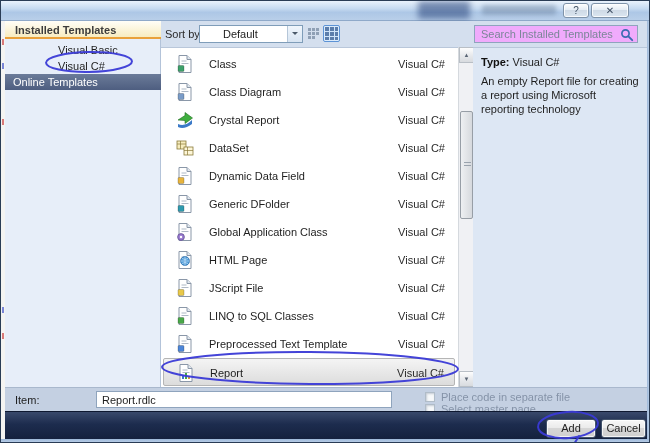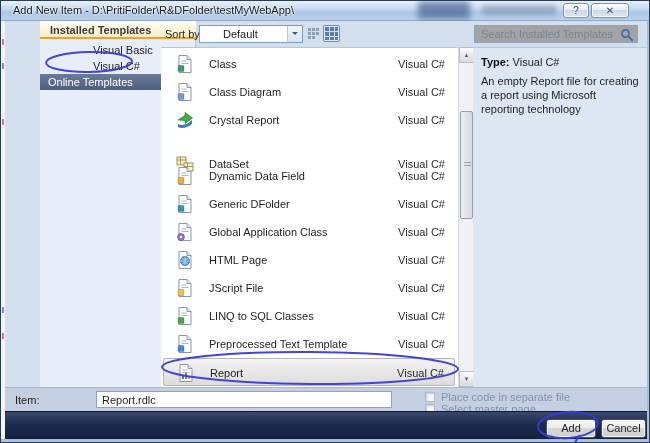--- a/index.html
+++ b/index.html
@@ -29,21 +29,21 @@
   .edge-left{position:absolute;left:0;top:20px;width:4px;height:423px;background:#f4f4f2;}
   .edge-left i{position:absolute;left:1px;width:2px;height:6px;display:block;opacity:.7;}
   .edge-right{position:absolute;left:646px;top:20px;width:4px;height:423px;
     background:linear-gradient(90deg,#9db8d9,#cddcef);}
   .edge-bottom{position:absolute;left:0;top:438px;width:650px;height:5px;
     background:linear-gradient(180deg,#9db8d9,#c6d8ee);}
   
   .content{position:absolute;left:4px;top:20px;width:642px;height:418px;background:#d4dfee;}
   
   .sidebar{position:absolute;left:0;top:0;width:156px;height:366px;background:#e7eef9;
-    border-right:1px solid #b3c3d9;margin-left:35px;}
+    border-right:1px solid #b3c3d9;}
   .cat-installed{position:absolute;left:0;top:0;width:156px;height:18px;
     background:linear-gradient(180deg,#fffef8,#f7ecc0);border-bottom:2px solid #e9a13b;
     font-weight:bold;color:#3c3c3c;line-height:18px;padding-left:10px;}
   .side-item{position:absolute;left:0;width:156px;height:16px;line-height:16px;padding-left:53px;cursor:default;}
   .side-item.vb{top:21px;}
   .side-item.vcs{top:37px;}
   .cat-online{position:absolute;left:0;top:53px;width:156px;height:16px;
     background:linear-gradient(180deg,#6b7b99,#4e5e80);color:#fff;line-height:16px;padding-left:8px;}
   
   .sort-label{position:absolute;left:160px;top:7px;color:#2a2a2a;}
@@ -51,21 +51,21 @@
     border:1px solid #7f9db9;line-height:16px;padding-left:23px;cursor:default;}
   .combo-arrow{position:absolute;right:0;top:0;width:15px;height:16px;
     background:linear-gradient(180deg,#f0f6fc,#d7e4f2);border-left:1px solid #b5c6d8;}
   .combo-arrow:after{content:"";position:absolute;left:4px;top:6px;border:3.5px solid transparent;
     border-top-color:#4a5a6a;}
   .viewbtn{position:absolute;top:5px;width:15px;height:15px;border:1px solid transparent;
     border-radius:2px;padding:1px;}
   .viewbtn.small{left:301px;}
   .viewbtn.medium{left:318px;top:4px;width:17px;height:17px;border-color:#5c93d6;
     background:#cfe4fa;box-shadow:inset 0 0 2px #fff;}
-  .searchbox{position:absolute;left:469px;top:4px;width:164px;height:18px;background:#a3a3a3;
+  .searchbox{position:absolute;left:469px;top:4px;width:164px;height:18px;background:#f0abfc;
     border:1px solid #8fa4bd;}
   .searchbox input{position:absolute;left:4px;top:1px;width:138px;height:14px;border:none;outline:none;
     font-family:"Liberation Sans",sans-serif;font-size:11px;color:#1e1e1e;background:transparent;}
   .searchbox input::placeholder{color:#7b8698;opacity:1;}
   .search-icon{position:absolute;right:2px;top:1px;width:16px;height:16px;}
   
   .list{position:absolute;left:156px;top:26px;width:297px;height:340px;background:#fff;overflow:hidden;
     border-top:1px solid #b9c7da;}
   .row{position:absolute;left:2px;width:292px;height:28px;cursor:default;}
   .row.selected{background:linear-gradient(180deg,#f4f4f4,#dcdcdc);border:1px solid #b5b5b5;border-radius:2px;}
@@ -114,21 +114,20 @@
   .ink{position:absolute;left:0;top:0;width:650px;height:443px;pointer-events:none;z-index:50;}
 </style>
 </head>
 <body>
 
 <div id="window">
 
   <div class="titlebar">
     <div class="artifact1"></div>
     <div class="artifact2"></div>
-    <span class="title-text">Add New Item - D:\PritiFolder\R&amp;DFolder\testMyWebApp\</span>
     <div class="winbtn btn-help">
       <span>?</span>
     </div>
     <div class="winbtn btn-close">
       <span>✕</span>
     </div>
   </div>
 
   <div class="edge-left">
     <i style="top:18px;background:#cc4444;"></i>
@@ -213,21 +212,21 @@
     <span class="rlang">Visual C#</span>
   </div>
         <div class="row" style="top: 58px;">
     <span class="ricon"><svg width="20" height="20">
               <path d="M3 14 Q10 17 17 10 L17 14 Q9 20 3 17 Z" fill="#3b7ac8"></path>
               <path d="M3 10 L10 5.5 L10 2.5 L17.5 8 L10 13.5 L10 10.5 Z" fill="#3fae3f" stroke="#1e6b1e" stroke-width="0.6"></path>
             </svg></span>
     <span class="rname">Crystal Report</span>
     <span class="rlang">Visual C#</span>
   </div>
-        <div class="row" style="top: 102px;">
+        <div class="row" style="top: 86px;">
     <span class="ricon"><svg width="20" height="20">
               <g stroke="#8a7a3a" stroke-width="0.8">
                 <rect x="2" y="3" width="9" height="8" fill="#f7edbe"></rect>
                 <rect x="9" y="9" width="9" height="8" fill="#fdf6d8"></rect>
               </g>
               <path d="M2 6 h9 M5.5 3 v8 M9 12.5 h9 M12.5 9 v8" stroke="#8a7a3a" stroke-width="0.7" fill="none"></path>
             </svg></span>
     <span class="rname">DataSet</span>
     <span class="rlang">Visual C#</span>
   </div>

